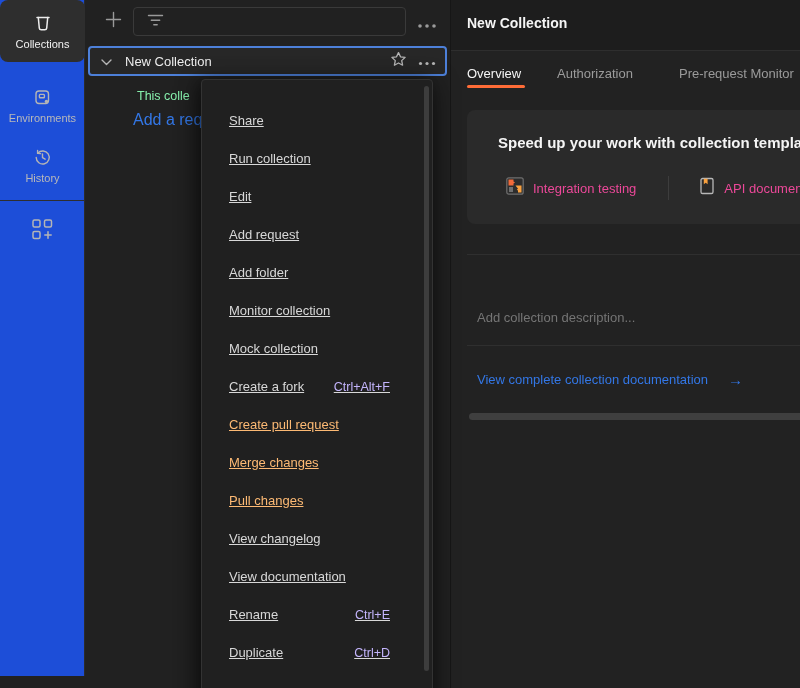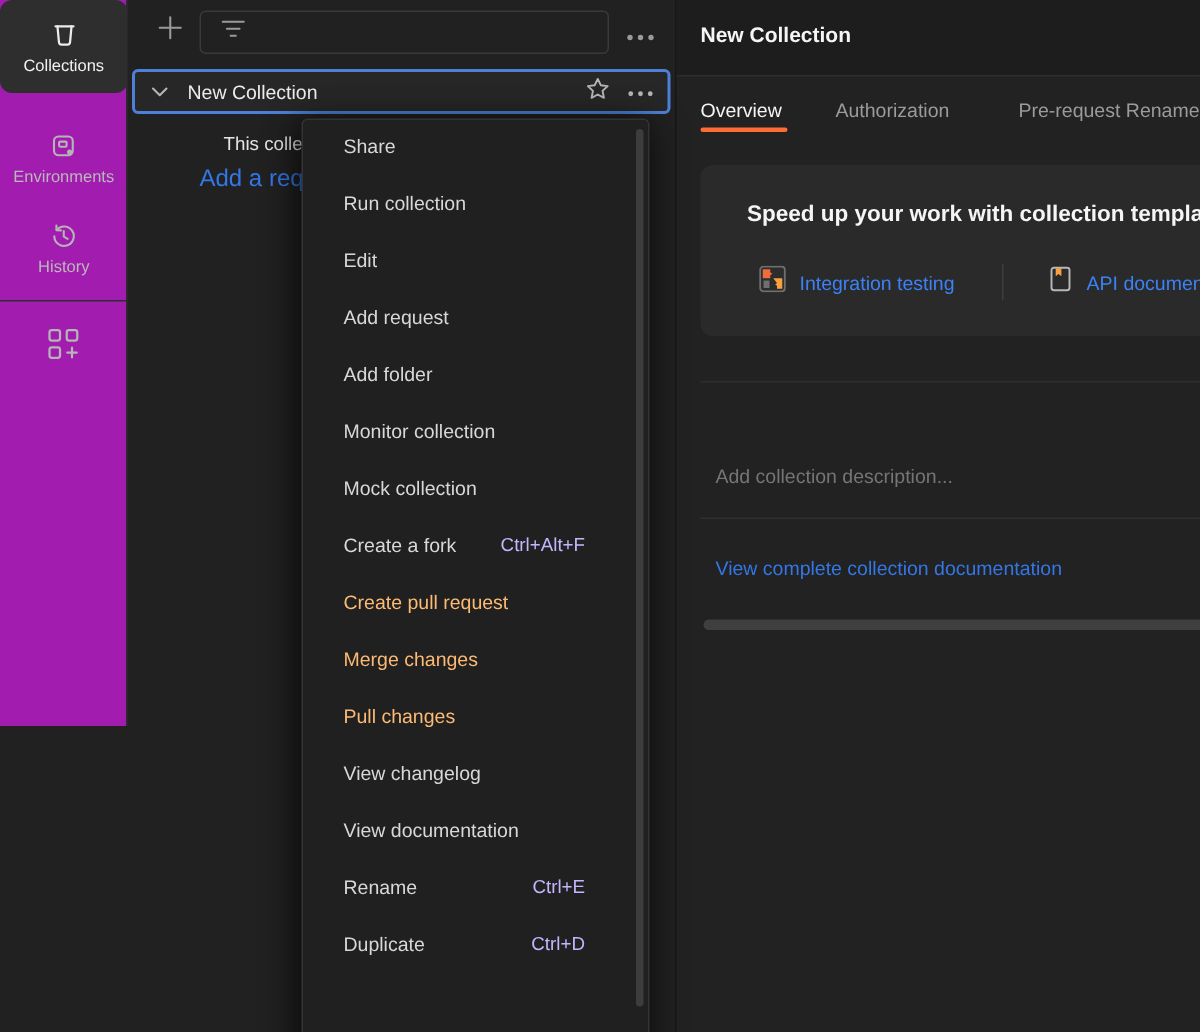--- a/index.html
+++ b/index.html
@@ -1,67 +1,67 @@
 <!DOCTYPE html>
 <html><head>
 <meta charset="utf-8">
 <style>
   * { margin:0; padding:0; box-sizing:border-box; }
   html,body { background:#111; }
   body { font-family:"Liberation Sans", sans-serif; }
   .app { position:relative; width:800px; height:688px; background:#212121; overflow:hidden; color:#e8e8e8; }
 
   
-  .sidebar { position:absolute; left:0; top:0; width:85px; height:484px; background:#a21caf; border-right:1px solid #2b2b2b; }
+  .sidebar { position:absolute; left:0; top:0; width:85px; height:676px; background:#1d4ed8; border-right:1px solid #2b2b2b; }
   .side-item { position:absolute; left:0; width:85px; display:flex; flex-direction:column; align-items:center; gap:5px; cursor:pointer; }
   .side-item .lbl { font-size:11px; color:#b9b9b9; }
   .side-item.active { background:#2e2e2e; border-radius:8px; }
   .side-item.active .lbl { color:#f2f2f2; }
   .side-item svg { display:block; }
   .side-divider { position:absolute; left:0; top:200px; width:85px; height:1px; background:#2e2e2e; }
   .grid-plus { position:absolute; left:31px; top:218px; cursor:pointer; }
 
   
   .list-pane { position:absolute; left:85px; top:0; width:365px; height:688px; background:#212121; }
   .plus-btn { position:absolute; left:16px; top:9px; width:24px; height:24px; display:flex; align-items:center; justify-content:center; cursor:pointer; }
   .filter-box { position:absolute; left:48px; top:7px; width:273px; height:29px; border:1px solid #3a3a3a; border-radius:4px; display:flex; align-items:center; padding-left:13px; background:#212121; }
   .pane-more { position:absolute; right:13px; top:15px; cursor:pointer; }
 
   .coll-row { position:absolute; left:3px; top:46px; width:359px; height:30px; border:2px solid #4d80d9; border-radius:4px; background:#272727; display:flex; align-items:center; padding:0 9px 0 11px; cursor:pointer; }
   .coll-row .name { font-size:13px; color:#ececec; margin-left:13px; flex:1; }
   .coll-row .row-icons { display:flex; align-items:center; gap:11px; }
 
-  .empty-line { position:absolute; left:64px; top:89px; font-size:12.5px; color:#e5e5e5; white-space:nowrap;text-align:right; }
+  .empty-line { position:absolute; left:52px; top:89px; font-size:12.5px; color:#86efac; white-space:nowrap;text-align:right; }
   .addreq-line { position:absolute; left:48px; top:111px; font-size:16px; color:#3377e6; white-space:nowrap; cursor:pointer; }
 
   
   .ctx-menu { position:absolute; left:201px; top:79px; width:232px; height:640px; background:#202020; border:1px solid #333; border-radius:4px; box-shadow:0 6px 24px rgba(0,0,0,.55), -4px 0 18px rgba(0,0,0,.35); padding-top:10px; z-index:20; }
-  .mi { height:38px; display:flex; align-items:flex-start; padding:0 42px 0 27px; font-size:13px; color:#d8d8d8; cursor:pointer; }
+  .mi { height:38px; display:flex; align-items:flex-end; padding:0 42px 0 27px; font-size:13px; color:#d8d8d8; cursor:pointer;text-decoration:underline; }
   .mi .sc { margin-left:auto; font-size:12.5px; color:#c4b5fd; }
   .mi.disabled { color:#fdba74; cursor:default; }
   .ctx-scroll { position:absolute; right:3px; top:6px; width:5px; height:585px; border-radius:3px; background:#3d3d3d; cursor:pointer; }
 
   
   .main { position:absolute; left:450px; top:0; width:350px; height:688px; background:#222222; border-left:1px solid #161616; }
   .main-header { position:absolute; left:0; top:0; width:420px; height:51px; background:#1d1d1d; border-bottom:1px solid #2e2e2e; }
   .main-title { position:absolute; left:16px; top:15px; font-size:14px; font-weight:bold; color:#f5f5f5; white-space:nowrap; }
   .tab { position:absolute; top:66px; font-size:13px; color:#9b9b9b; cursor:pointer; white-space:nowrap; }
   .tab.active { color:#f5f5f5; }
   .tab-underline { position:absolute; left:16px; top:85px; width:58px; height:3px; border-radius:2px; background:#ff6c37; }
 
   .banner-card { position:absolute; left:16px; top:110px; width:430px; height:114px; background:#2a2a2a; border-radius:8px; }
   .banner-title { position:absolute; left:31px; top:24px; font-size:15px; font-weight:bold; color:#f5f5f5; white-space:nowrap; }
   .banner-row { position:absolute; left:39px; top:66px; height:24px; display:flex; align-items:center; }
   .tpl-item { display:flex; align-items:center; gap:9px; cursor:pointer; }
-  .tpl-item .tpl-lbl { font-size:13px; color:#3b82f6; white-space:nowrap; }
+  .tpl-item .tpl-lbl { font-size:13px; color:#ec4899; white-space:nowrap; }
   .tpl-divider { width:1px; height:24px; background:#3d3d3d; margin:0 30px 0 32px; }
 
   .section-divider { position:absolute; left:16px; width:430px; height:1px; background:#2f2f2f; }
   .desc-placeholder { position:absolute; left:26px; top:310px; font-size:13px; color:#757575; white-space:nowrap; cursor:text; }
-  .doc-link { position:absolute; left:26px; top:371px; font-size:13px; color:#3377e6; white-space:nowrap; cursor:pointer; display:flex; align-items:center; gap:20px;flex-direction:column; }
+  .doc-link { position:absolute; left:26px; top:371px; font-size:13px; color:#3377e6; white-space:nowrap; cursor:pointer; display:flex; align-items:center; gap:20px; }
   .h-scrollbar { position:absolute; left:18px; top:413px; width:340px; height:7px; border-radius:4px; background:#3f3f3f; cursor:pointer; }
 </style>
 </head>
 <body>
 
 <div class="app">
 
   <div class="sidebar">
 
     <div class="side-item active" style="top:0; height:62px; justify-content:center;">
@@ -218,21 +218,21 @@
   </div>
 
   <div class="main">
 
     <div class="main-header">
       <div class="main-title">New Collection</div>
     </div>
 
     <span class="tab active" style="left:16px;">Overview</span>
     <span class="tab" style="left:106px;">Authorization</span>
-    <span class="tab" style="left:228px;">Pre-request Rename</span>
+    <span class="tab" style="left:228px;">Pre-request Monitor</span>
     <div class="tab-underline"></div>
 
     <div class="banner-card">
       <div class="banner-title">Speed up your work with collection templates</div>
       <div class="banner-row">
         <span class="tpl-item">
           <span>
             <svg width="18" height="18" viewBox="0 0 18 18">
               <rect x="0.8" y="0.8" width="16.4" height="16.4" rx="2" fill="#2d2d2d" stroke="#6f6f6f" stroke-width="1.2"></rect>
               <path d="M2.5 2.5h5v2l1.5 1-1.5 1v2h-5z" fill="#f26b3a"></path>

